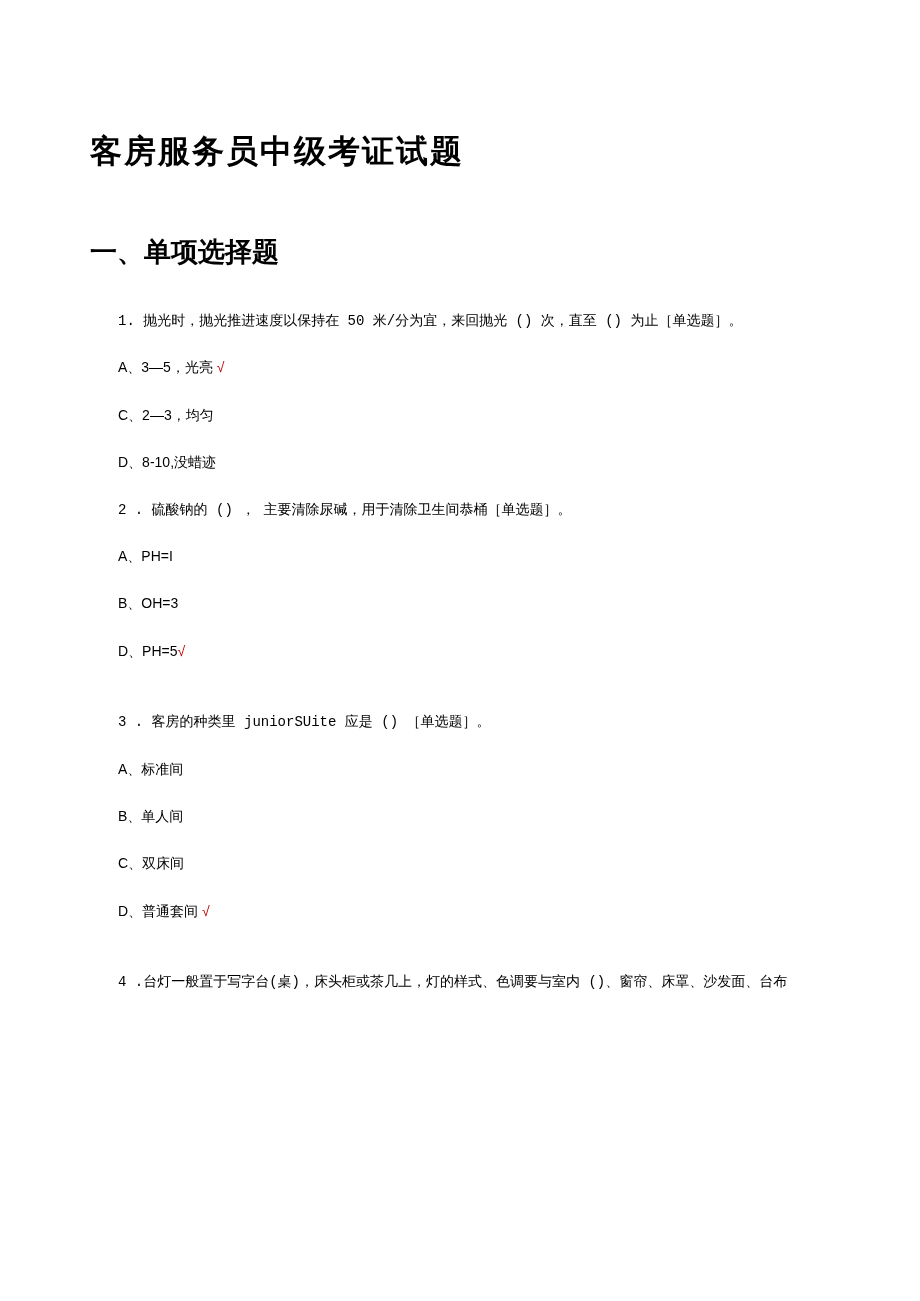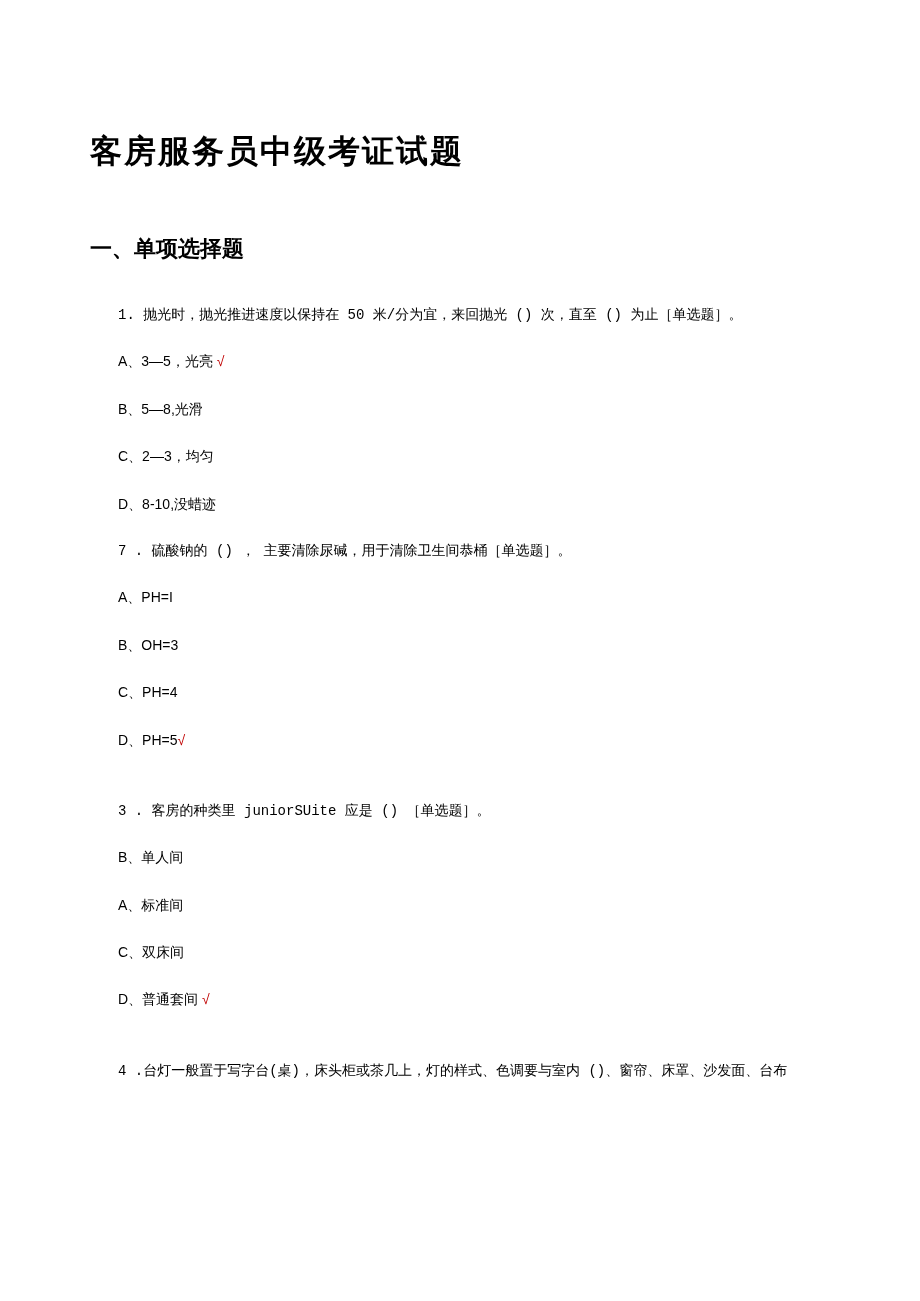--- a/index.html
+++ b/index.html
@@ -16,21 +16,21 @@
       color: #000;
     }
     .title {
       text-align: left;
       font-size: 32px;
       font-weight: bold;
       margin-bottom: 60px;
       letter-spacing: 2px;
     }
     .section-heading {
-      font-size: 22px;
+      font-size: 27px;
       font-weight: bold;
       margin-bottom: 40px;
     }
     .question-block {
       padding-left: 28px;
       font-size: 14px;
       line-height: 1.6;
     }
     .question-text {
       margin-bottom: 24px;
@@ -54,29 +54,27 @@
 </head>
 <body>
 
 <h1 class="title">客房服务员中级考证试题</h1>
 
 <h2 class="section-heading">一、单项选择题</h2>
 
 <div class="question-block" id="qcontainer">
     <div class="question-text">1. 抛光时，抛光推进速度以保持在 50 米/分为宜，来回抛光 () 次，直至 () 为止［单选题］。</div>
     <div class="option"><span class="option-label">A、3—5，光亮</span><span class="check"> √</span></div>
-    <div class="option"><span class="option-label">B、5—8,光滑</span></div>
     <div class="option"><span class="option-label">C、2—3，均匀</span></div>
     <div class="option"><span class="option-label">D、8-10,没蜡迹</span></div>
-    <div class="question-text">7  . 硫酸钠的 () ， 主要清除尿碱，用于清除卫生间恭桶［单选题］。</div>
+    <div class="question-text">2  . 硫酸钠的 () ， 主要清除尿碱，用于清除卫生间恭桶［单选题］。</div>
     <div class="option"><span class="option-label">A、PH=I</span></div>
     <div class="option"><span class="option-label">B、OH=3</span></div>
-    <div class="option"><span class="option-label">C、PH=4</span></div>
     <div class="option"><span class="option-label">D、PH=5</span><span class="check">√</span></div>
     <div class="spacer"></div>
     <div class="question-text">3  . 客房的种类里 juniorSUite 应是 () ［单选题］。</div>
+    <div class="option"><span class="option-label">A、标准间</span></div>
     <div class="option"><span class="option-label">B、单人间</span></div>
-    <div class="option"><span class="option-label">A、标准间</span></div>
     <div class="option"><span class="option-label">C、双床间</span></div>
     <div class="option"><span class="option-label">D、普通套间</span><span class="check"> √</span></div>
     <div class="spacer"></div>
     <div class="question-text">4  .台灯一般置于写字台(桌)，床头柜或茶几上，灯的样式、色调要与室内 ()、窗帘、床罩、沙发面、台布</div>
   </div>
 
 </body></html>

